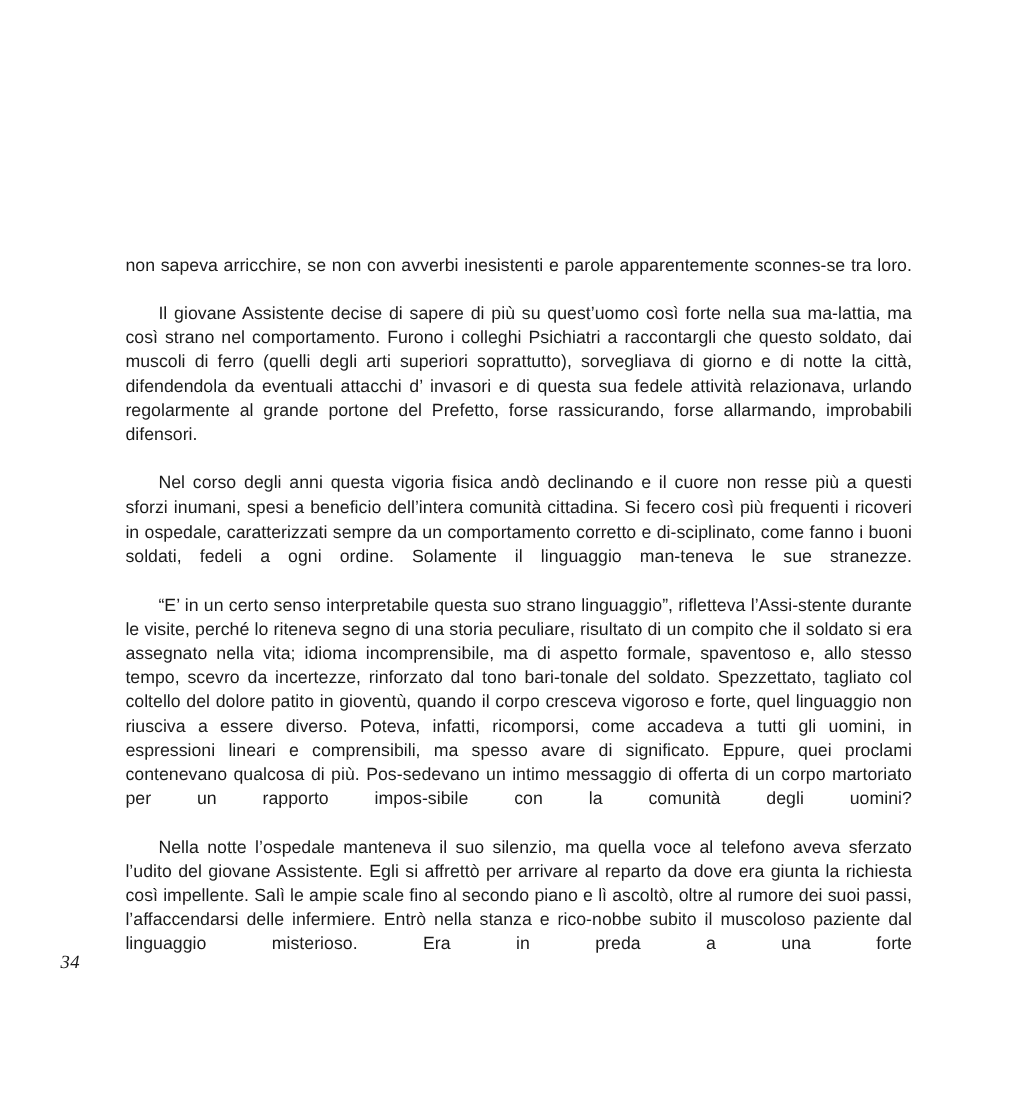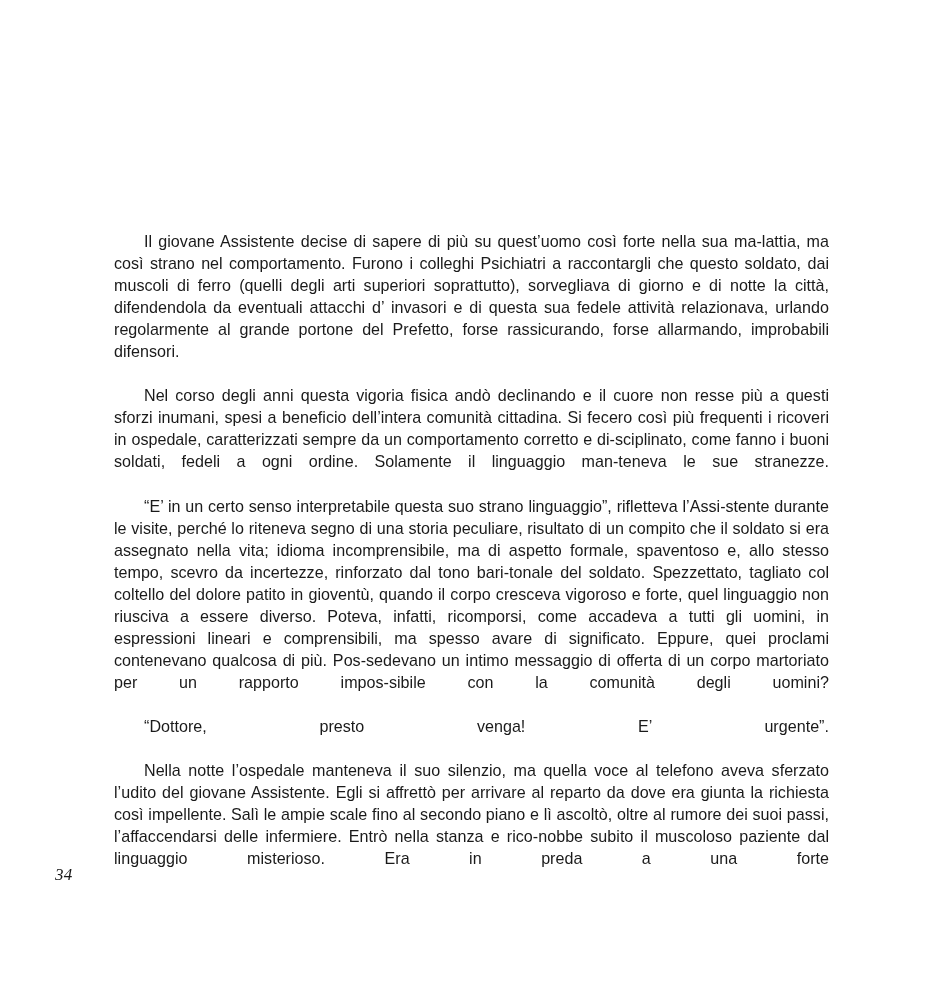--- a/index.html
+++ b/index.html
@@ -70,20 +70,20 @@
   }
 </style>
 </head>
 <body>
 
 <div id="page" style="background: rgb(255, 255, 255);">
 
   <div id="folio" style="color: rgb(26, 26, 26);">34</div>
 
   <div id="textblock" style="color: rgb(26, 26, 26);">
+    <p class="noindent">non sapeva arricchire, se non con avverbi inesistenti e parole apparentemente sconnes-se tra loro.</p>
     <p>Il giovane Assistente decise di sapere di più su quest’uomo così forte nella sua ma-lattia, ma così strano nel comportamento. Furono i colleghi Psichiatri a raccontargli che questo soldato, dai muscoli di ferro (quelli degli arti superiori soprattutto), sorvegliava di giorno e di notte la città, difendendola da eventuali attacchi d’ invasori e di questa sua fedele attività relazionava, urlando regolarmente al grande portone del Prefetto, forse rassicurando, forse allarmando, improbabili difensori.</p>
     <p>Nel corso degli anni questa vigoria fisica andò declinando e il cuore non resse più a questi sforzi inumani, spesi a beneficio dell’intera comunità cittadina. Si fecero così più frequenti i ricoveri in ospedale, caratterizzati sempre da un comportamento corretto e di-sciplinato, come fanno i buoni soldati, fedeli a ogni ordine. Solamente il linguaggio man-teneva le sue stranezze.</p>
     <p>“E’ in un certo senso interpretabile questa suo strano linguaggio”, rifletteva l’Assi-stente durante le visite, perché lo riteneva segno di una storia peculiare, risultato di un compito che il soldato si era assegnato nella vita; idioma incomprensibile, ma di aspetto formale, spaventoso e, allo stesso tempo, scevro da incertezze, rinforzato dal tono bari-tonale del soldato. Spezzettato, tagliato col coltello del dolore patito in gioventù, quando il corpo cresceva vigoroso e forte, quel linguaggio non riusciva a essere diverso. Poteva, infatti, ricomporsi, come accadeva a tutti gli uomini, in espressioni lineari e comprensibili, ma spesso avare di significato. Eppure, quei proclami contenevano qualcosa di più. Pos-sedevano un intimo messaggio di offerta di un corpo martoriato per un rapporto impos-sibile con la comunità degli uomini?</p>
-    <p>“Dottore, presto venga! E’ urgente”.</p>
     <p>Nella notte l’ospedale manteneva il suo silenzio, ma quella voce al telefono aveva sferzato l’udito del giovane Assistente. Egli si affrettò per arrivare al reparto da dove era giunta la richiesta così impellente. Salì le ampie scale fino al secondo piano e lì ascoltò, oltre al rumore dei suoi passi, l’affaccendarsi delle infermiere. Entrò nella stanza e rico-nobbe subito il muscoloso paziente dal linguaggio misterioso. Era in preda a una forte</p>
   </div>
 
 </div>
 
 </body></html>

